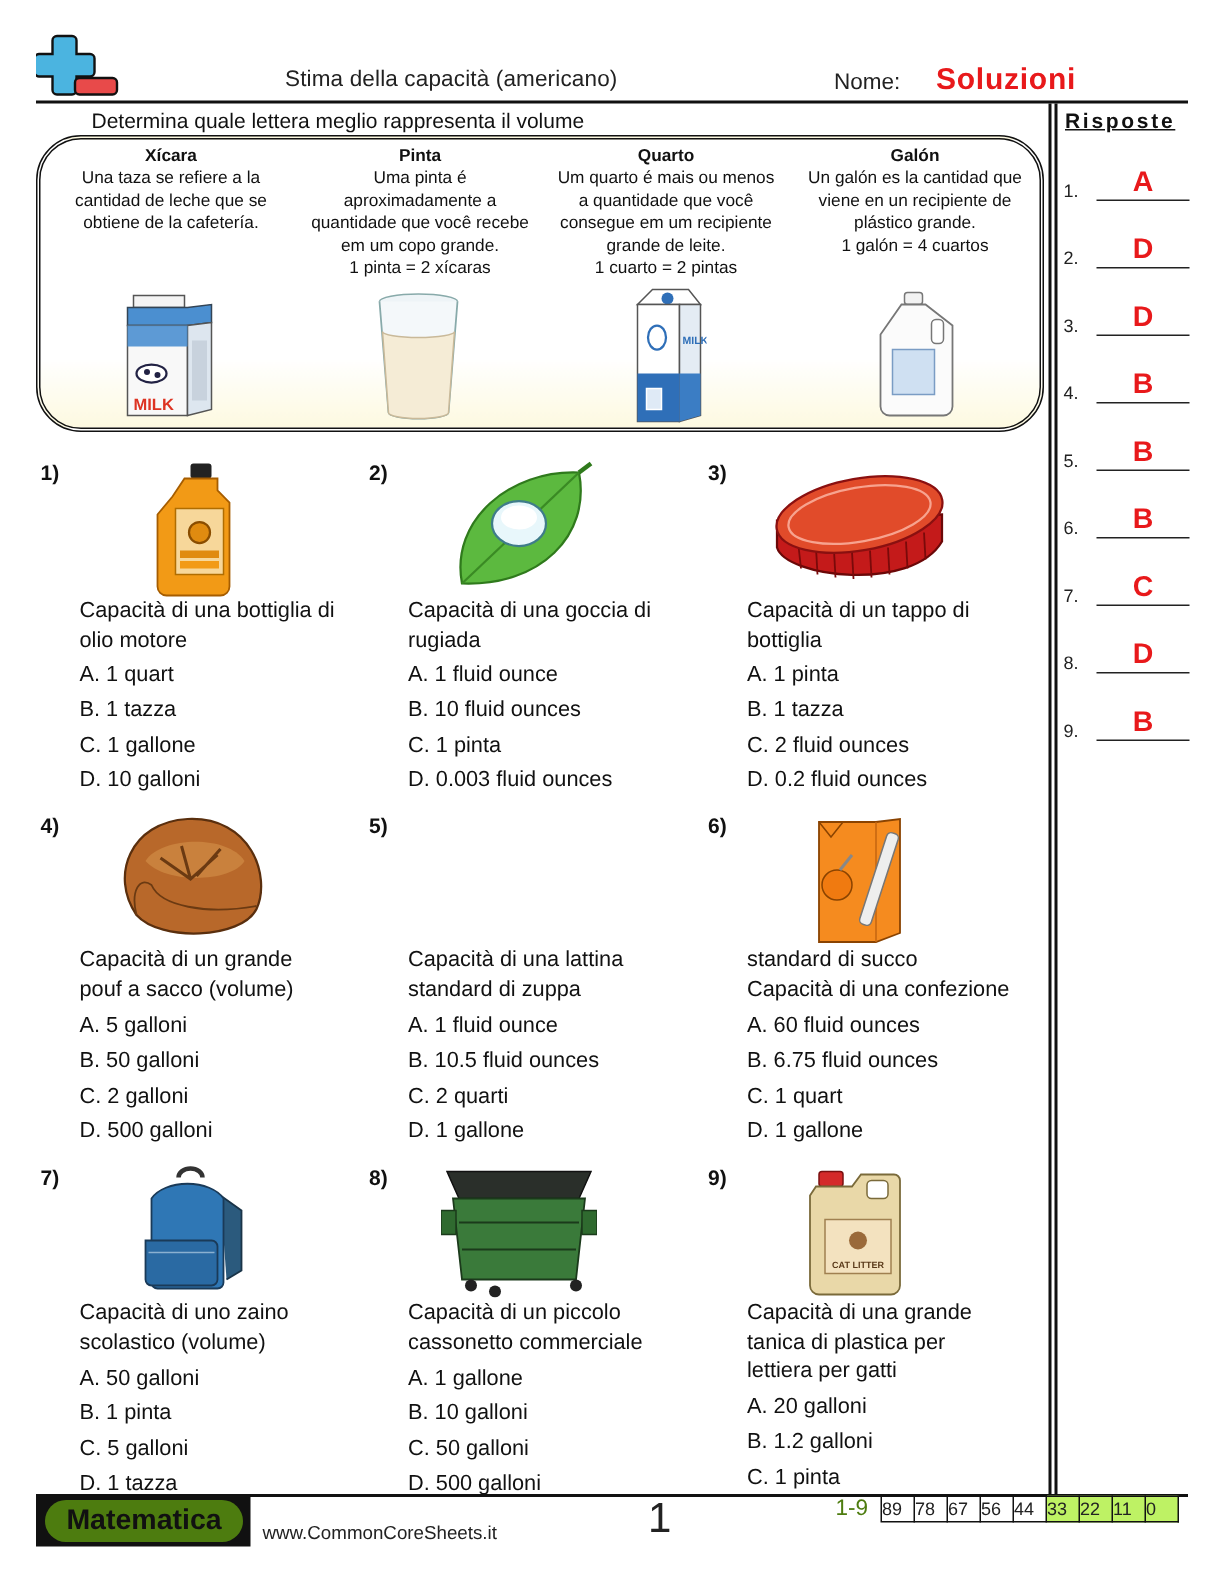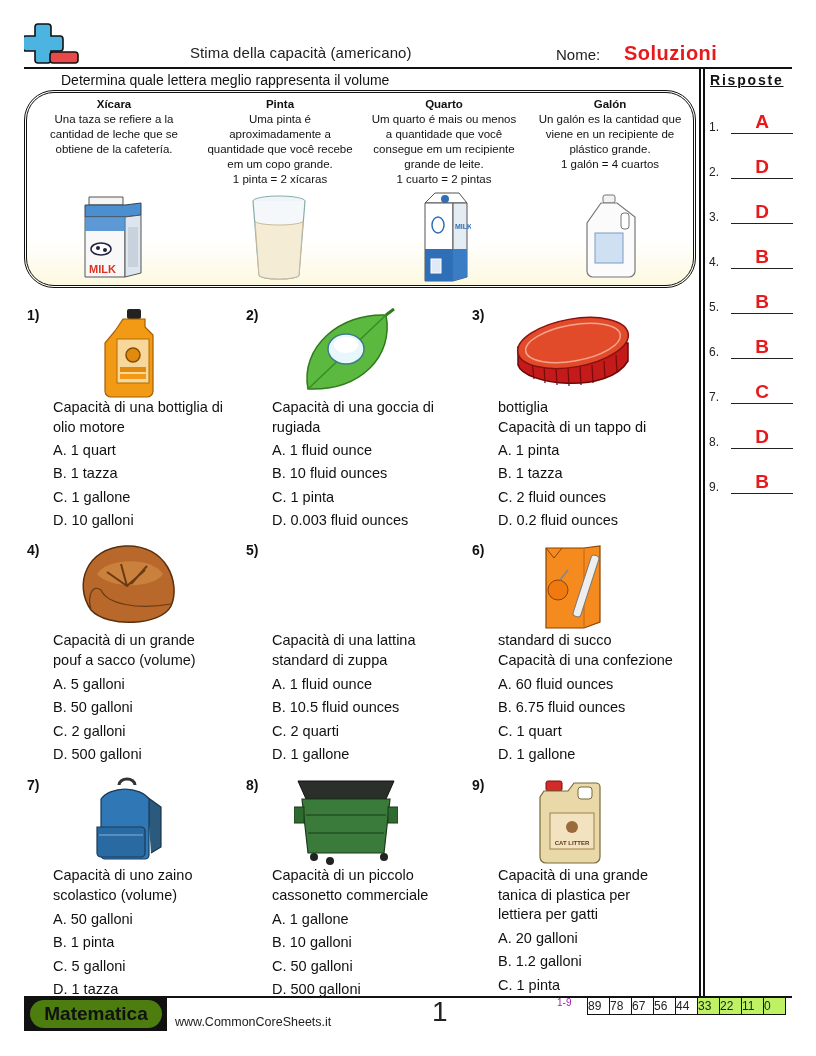--- a/index.html
+++ b/index.html
@@ -39,21 +39,21 @@
   .q-text { position: absolute; left: 26px; font-size: 14.5px; line-height: 19.5px; color: #111; width: 200px; }
   .q-opts { position: absolute; left: 26px; font-size: 14.5px; line-height: 23.3px; color: #111; }
 
   
   .footer-rule { position: absolute; left: 24px; top: 996px; width: 768px; height: 1.5px; background: #111; }
   .footer-brand-bg { position: absolute; left: 24px; top: 997px; width: 143px; height: 34px; background: #111; }
   .footer-brand { position: absolute; left: 30px; top: 1000px; width: 132px; height: 28px; background: #4d7c0f; border-radius: 14px;
                   font-size: 19px; font-weight: bold; text-align: center; line-height: 28px; color: #111; }
   .footer-url { position: absolute; left: 175px; top: 1015px; font-size: 12.5px; color: #222; }
   .footer-page { position: absolute; left: 432px; top: 996px; font-size: 28px; color: #222; }
-  .score-label { position: absolute; left: 557px; top: 997px; font-size: 10px; color: #a21caf; }
+  .score-label { position: absolute; left: 557px; top: 997px; font-size: 15px; color: #4d7c0f; }
   .score-table { position: absolute; left: 587px; top: 997px; display: flex; border-left: 1px solid #111; }
   .score-cell { width: 22px; height: 18px; border: 1px solid #111; border-left: none; font-size: 12px; text-align: left; line-height: 16px; color: #222; }
   .score-cell.hl { background: #bef264; }
 </style>
 </head>
 <body>
 
 <div class="logo">
   <svg width="56" height="46" viewBox="0 0 56 46">
     <path d="M14 2 h10 a3 3 0 0 1 3 3 v9 h9 a3 3 0 0 1 3 3 v9 a3 3 0 0 1 -3 3 h-9 v9 a3 3 0 0 1 -3 3 h-10 a3 3 0 0 1 -3 -3 v-9 h-9 a3 3 0 0 1 -3 -3 v-9 a3 3 0 0 1 3 -3 h9 v-9 a3 3 0 0 1 3 -3z" fill="#4bb4e0" stroke="#111" stroke-width="1.6"></path>
@@ -257,22 +257,22 @@
         <line x1="68" y1="56" x2="69" y2="74"></line>
           <line x1="80" y1="54" x2="81" y2="72"></line>
         <line x1="92" y1="50" x2="93" y2="68"></line>
           <line x1="104" y1="44" x2="105" y2="62"></line>
       </g>
       <ellipse cx="61" cy="32" rx="56" ry="24" transform="rotate(-10 61 32)" fill="#e14b2a" stroke="#8a1010" stroke-width="1.5"></ellipse>
       <ellipse cx="61" cy="32" rx="48" ry="18" transform="rotate(-10 61 32)" fill="none" stroke="#f7a38f" stroke-width="1.5"></ellipse>
     </svg>
   </div>
   <div class="q-text" style="top:91px">
+    <div>Capacità di un tappo di</div>
     <div>bottiglia</div>
-    <div>Capacità di un tappo di</div>
   </div>
   <div class="q-opts" style="top:132px">
     <div>A. 1 pinta</div>
     <div>B. 1 tazza</div>
     <div>C. 2 fluid ounces</div>
     <div>D. 0.2 fluid ounces</div>
   </div>
 </div>
 
 <div class="q" style="left:27px;top:542px;height:228px">

